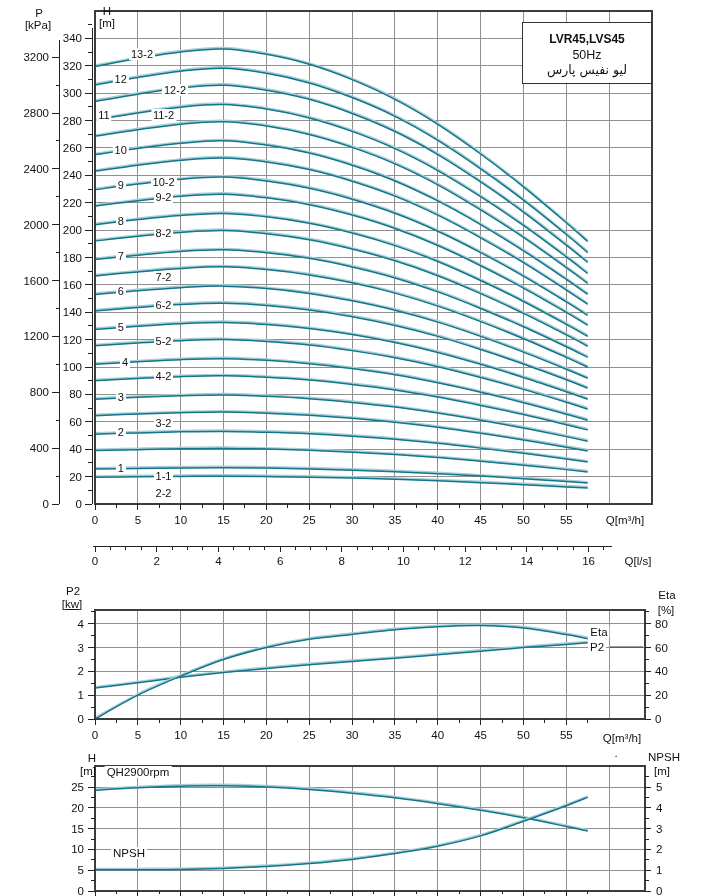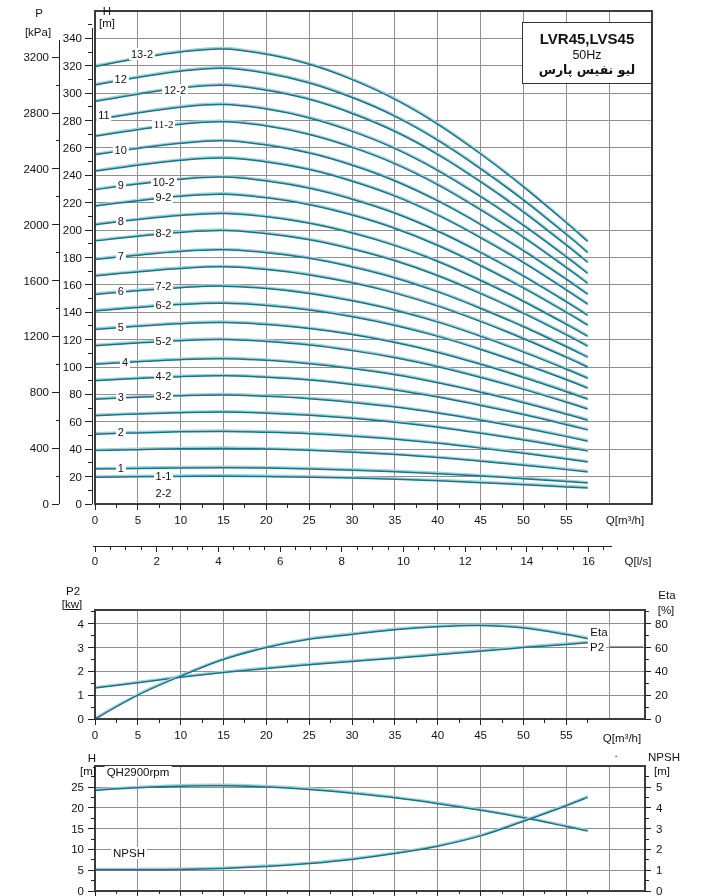--- a/index.html
+++ b/index.html
@@ -10,23 +10,23 @@
        white-space:nowrap;color:#111;}
   .chip{position:absolute;transform:translate(-50%,-50%);font-size:11px;line-height:12px;
         background:#fff;padding:0 2px;white-space:nowrap;color:#111;}
   .tick-text{font-family:"Liberation Sans",sans-serif;font-size:11.5px;fill:#111;}
   .gridln{stroke:#8f8f8f;stroke-width:1;shape-rendering:crispEdges;}
   .border{stroke:#3c3c3c;stroke-width:1.2;fill:none;shape-rendering:crispEdges;}
   .axisln{stroke:#222;stroke-width:1;shape-rendering:crispEdges;}
   .tick{stroke:#222;stroke-width:1;shape-rendering:crispEdges;}
   #title-box{position:absolute;left:522px;top:22px;width:128px;height:60px;border:1.4px solid #333;
              background:#fff;display:flex;flex-direction:column;align-items:center;justify-content:center;}
-  #title-model{font-weight:bold;font-size:15px;line-height:18px;}
+  #title-model{font-weight:bold;font-size:12px;line-height:18px;}
   #title-freq{font-size:12.5px;line-height:14px;}
-  #title-brand{font-size:12.5px;line-height:15px;font-weight:bold;direction:rtl;
+  #title-brand{font-size:12.5px;line-height:15px;font-weight:normal;direction:rtl;
                font-family:"DejaVu Sans",sans-serif;}
   .ann{font-size:11.5px;}
 </style>
 </head>
 <body>
 
 <div id="stage">
   <svg id="cv" width="715" height="896">
       <line x1="137.845" y1="11" x2="137.845" y2="504" class="gridln"></line>
       <line x1="180.69" y1="11" x2="180.69" y2="504" class="gridln"></line>
@@ -436,21 +436,21 @@
       <line x1="330.64750000000004" y1="891" x2="330.64750000000004" y2="894" class="tick"></line>
       <line x1="373.4925" y1="891" x2="373.4925" y2="894" class="tick"></line>
       <line x1="416.33750000000003" y1="891" x2="416.33750000000003" y2="894" class="tick"></line>
       <line x1="459.18250000000006" y1="891" x2="459.18250000000006" y2="894" class="tick"></line>
       <line x1="502.02750000000003" y1="891" x2="502.02750000000003" y2="894" class="tick"></line>
       <line x1="544.8725000000001" y1="891" x2="544.8725000000001" y2="894" class="tick"></line>
       <line x1="587.7175" y1="891" x2="587.7175" y2="894" class="tick"></line>
     </svg>
 
   <div class="lbl" style="left:39px;top:13px;">P</div>
-  <div class="lbl" style="left:38px;top:32px;text-align:right;">[kPa]</div>
+  <div class="lbl" style="left:38px;top:25px;text-align:right;">[kPa]</div>
   <div class="lbl" style="left:107px;top:11px;">H</div>
   <div class="lbl" style="left:107px;top:23px;">[m]</div>
   <div class="lbl" style="left:625px;top:520px;">Q[m³/h]</div>
   <div class="lbl" style="left:638px;top:561px;text-align:center;">Q[l/s]</div>
 
   <div id="title-box">
     <div id="title-model">LVR45,LVS45</div>
     <div id="title-freq">50Hz</div>
     <div id="title-brand">ليو نفيس پارس</div>
   </div>
@@ -467,34 +467,34 @@
   <div class="lbl" style="left:88px;top:771px;">[m]</div>
   <div class="lbl" style="left:616px;top:753px;">.</div>
   <div class="lbl" style="left:664px;top:757px;">NPSH</div>
   <div class="lbl" style="left:662px;top:771px;">[m]</div>
   <div class="chip ann" style="left:138px;top:772px;">QH2900rpm</div>
   <div class="chip ann" style="left:129px;top:853px;">NPSH</div>
 <span class="chip" style="left: 163.552px; top: 475.585px;">1-1</span>
     <span class="chip" style="left: 120.707px; top: 467.669px;">1</span>
     <span class="chip" style="left: 163.552px; top: 448.142px; margin-top: 45px;">2-2</span>
     <span class="chip" style="left: 120.707px; top: 432.421px;">2</span>
-    <span class="chip" style="left: 163.552px; top: 396px;">3-2</span>
+    <span class="chip" style="left: 163.552px; top: 423px;">3-2</span>
     <span class="chip" style="left: 120.707px; top: 397.091px;">3</span>
     <span class="chip" style="left: 163.552px; top: 376.413px;">4-2</span>
     <span class="chip" style="left: 124.992px; top: 361.596px;">4</span>
     <span class="chip" style="left: 163.552px; top: 340.562px;">5-2</span>
     <span class="chip" style="left: 120.707px; top: 326.512px;">5</span>
     <span class="chip" style="left: 163.552px; top: 304.683px;">6-2</span>
     <span class="chip" style="left: 120.707px; top: 291.181px;">6</span>
-    <span class="chip" style="left: 163.552px; top: 286px;">7-2</span>
+    <span class="chip" style="left: 163.552px; top: 277px;">7-2</span>
     <span class="chip" style="left: 120.707px; top: 255.933px;">7</span>
     <span class="chip" style="left: 163.552px; top: 232.982px;">8-2</span>
     <span class="chip" style="left: 120.707px; top: 220.602px;">8</span>
     <span class="chip" style="left: 163.552px; top: 197.103px;">9-2</span>
     <span class="chip" style="left: 120.707px; top: 185.354px;">9</span>
     <span class="chip" style="left: 163.552px; top: 161.253px; margin-top: 21px;">10-2</span>
     <span class="chip" style="left: 120.707px; top: 150.023px;">10</span>
-    <span class="chip" style="left: 163.552px; top: 124px; font-family: Liberation Serif, serif;">11-2</span>
+    <span class="chip" style="left: 163.552px; top: 115px;">11-2</span>
     <span class="chip" style="left: 104px; top: 114.775px;">11</span>
     <span class="chip" style="left: 175px; top: 89.5234px;">12-2</span>
     <span class="chip" style="left: 120.707px; top: 79.4446px;">12</span>
     <span class="chip" style="left: 142px; top: 54.2476px;">13-2</span>
   </div>
 
 </body></html>

